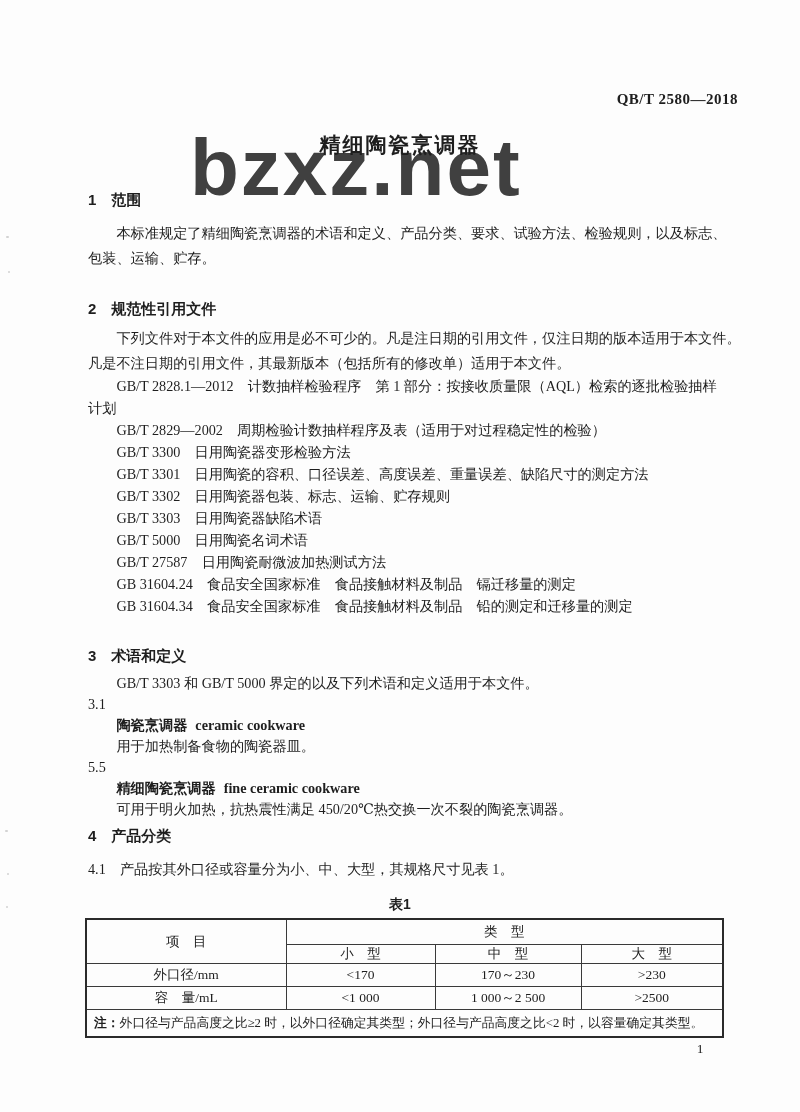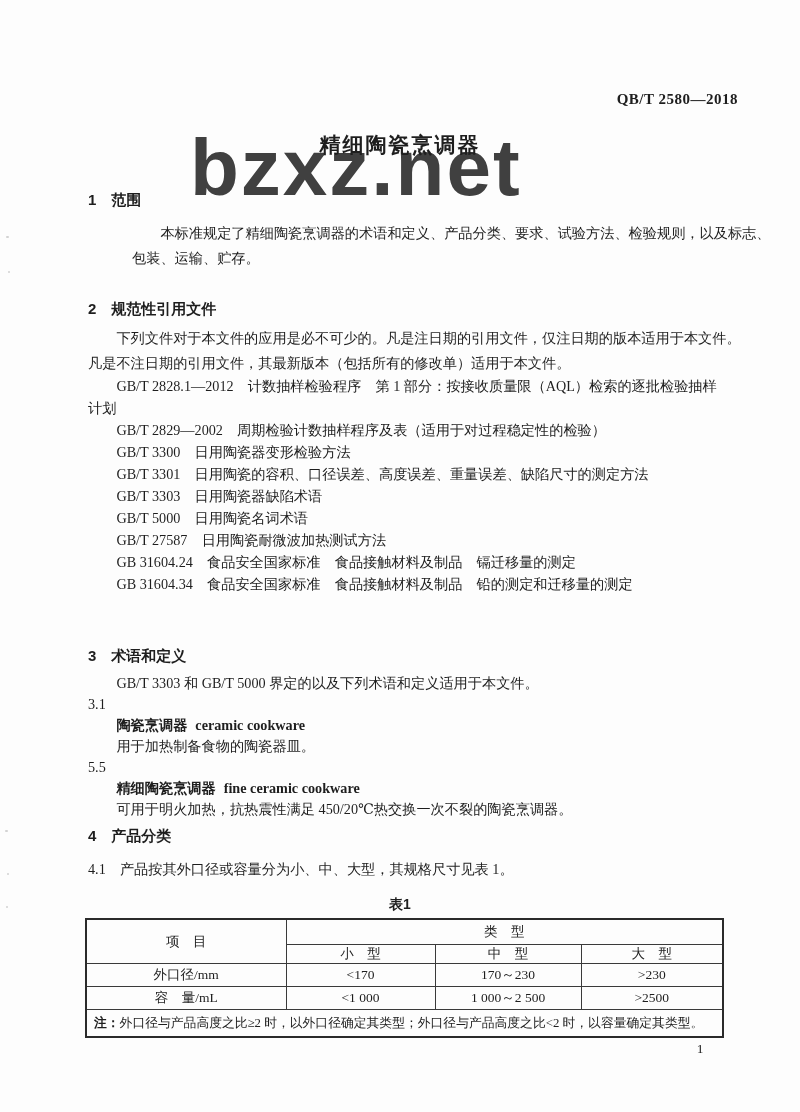--- a/index.html
+++ b/index.html
@@ -15,21 +15,21 @@
     font-size:21px;font-weight:bold;letter-spacing:2px;line-height:26px;}
   .watermark{top:126px;left:190px;font-family:"Liberation Sans","DejaVu Sans",sans-serif;
     font-size:80px;font-weight:bold;color:#404040;line-height:84px;letter-spacing:2px;
     z-index:0;user-select:none;}
   .fg{z-index:1;}
   .heading{left:88px;font-family:"Liberation Sans","DejaVu Sans",sans-serif;
     font-size:15px;font-weight:bold;line-height:18px;white-space:nowrap;}
   .block{left:88px;width:660px;font-size:14.2px;}
   .line{white-space:nowrap;}
   .ind{text-indent:2em;}
-  .s1{top:221px;line-height:25px;margin-left:44px;}
+  .s1{top:221px;line-height:25px;}
   .s2i{top:326px;line-height:25px;}
   .refs{top:375px;line-height:22px;}
   .s3b{top:673px;line-height:21px;}
   .s41{top:859px;line-height:20px;}
   .term-zh{font-family:"Liberation Sans","DejaVu Sans",sans-serif;font-weight:bold;}
   .term-en{font-weight:bold;margin-left:8px;}
   .tbl-caption{top:896px;left:0;width:800px;text-align:center;
     font-family:Liberation Sans, sans-serif;
     font-size:14px;font-weight:bold;line-height:16px;}
   table.spec{top:918px;left:85px;border-collapse:collapse;table-layout:fixed;width:637px;
@@ -65,20 +65,21 @@
   <div class="abs block s2i fg">
     <div class="line ind">下列文件对于本文件的应用是必不可少的。凡是注日期的引用文件，仅注日期的版本适用于本文件。</div>
     <div class="line">凡是不注日期的引用文件，其最新版本（包括所有的修改单）适用于本文件。</div>
   </div>
   <div class="abs block refs fg">
     <div class="line ind">GB/T 2828.1—2012　计数抽样检验程序　第 1 部分：按接收质量限（AQL）检索的逐批检验抽样</div>
     <div class="line">计划</div>
     <div class="line ind">GB/T 2829—2002　周期检验计数抽样程序及表（适用于对过程稳定性的检验）</div>
     <div class="line ind">GB/T 3300　日用陶瓷器变形检验方法</div>
     <div class="line ind">GB/T 3301　日用陶瓷的容积、口径误差、高度误差、重量误差、缺陷尺寸的测定方法</div>
+    <div class="line ind">GB/T 3302　日用陶瓷器包装、标志、运输、贮存规则</div>
     <div class="line ind">GB/T 3303　日用陶瓷器缺陷术语</div>
     <div class="line ind">GB/T 5000　日用陶瓷名词术语</div>
     <div class="line ind">GB/T 27587　日用陶瓷耐微波加热测试方法</div>
     <div class="line ind">GB 31604.24　食品安全国家标准　食品接触材料及制品　镉迁移量的测定</div>
     <div class="line ind">GB 31604.34　食品安全国家标准　食品接触材料及制品　铅的测定和迁移量的测定</div>
   </div>
 
   <div class="abs heading fg" style="top:647px;">3　术语和定义</div>
   <div class="abs block s3b fg">
     <div class="line ind">GB/T 3303 和 GB/T 5000 界定的以及下列术语和定义适用于本文件。</div>

